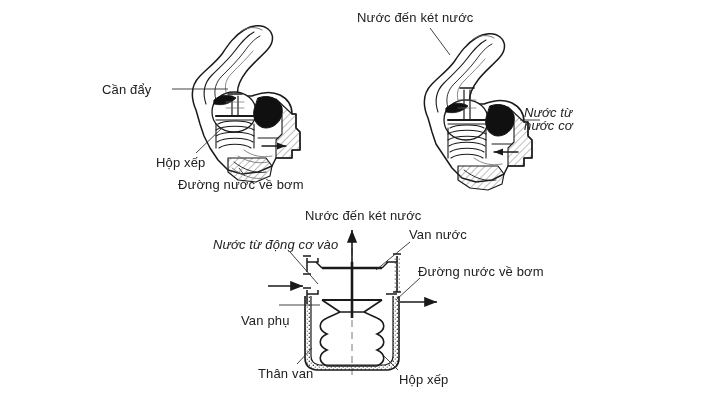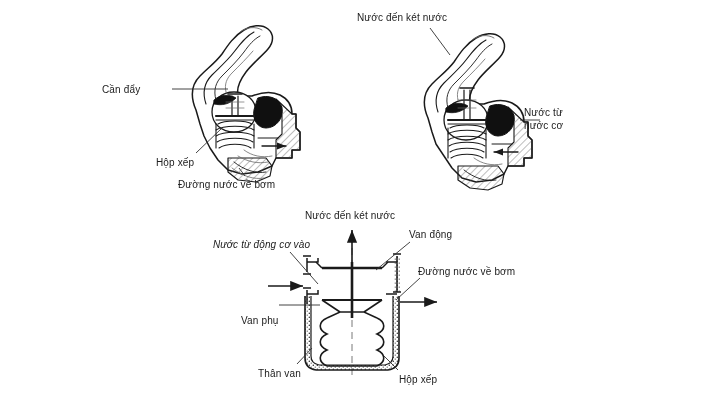--- a/index.html
+++ b/index.html
@@ -21,29 +21,30 @@
     position: absolute;
     left: 0;
     top: 0;
     width: 710px;
     height: 400px;
   }
 
   .label {
     position: absolute;
     font-family: "Liberation Sans", "DejaVu Sans", sans-serif;
-    font-size: 10px;
+    font-size: 13px;
     line-height: 13px;
     color: #202020;
     white-space: nowrap;
     letter-spacing: 0.15px;
   }
   .label.two-line {
     white-space: normal;
     width: 62px;
+    font-style: italic;
   }
 
   
   #lbl-can-day      { left: 102px; top: 83px; }
   #lbl-hop-xep-1    { left: 156px; top: 156px; }
   #lbl-duong-nuoc-1 { left: 178px; top: 178px; }
 
   
   #lbl-nuoc-ket-1   { left: 357px; top: 11px; }
   #lbl-nuoc-tu-dc   { left: 524px; top: 106px; }
@@ -289,21 +290,21 @@
 <div class="label" id="lbl-hop-xep-1">Hộp xếp</div>
 
 <div class="label" id="lbl-duong-nuoc-1">Đường nước về bơm</div>
 
 <div class="label" id="lbl-nuoc-ket-1">Nước đến két nước</div>
 
 <div class="label two-line" id="lbl-nuoc-tu-dc"><span>Nước từ</span><br><span>nước cơ</span></div>
 
 <div class="label" id="lbl-nuoc-ket-2">Nước đến két nước</div>
 
-<div class="label" id="lbl-van-chinh">Van động</div>
+<div class="label" id="lbl-van-chinh">Van nước</div>
 
 <div class="label" id="lbl-nuoc-vao">Nước từ động cơ vào</div>
 
 <div class="label" id="lbl-duong-nuoc-2">Đường nước về bơm</div>
 
 <div class="label" id="lbl-van-phu">Van phụ</div>
 
 <div class="label" id="lbl-than-van">Thân van</div>
 
 <div class="label" id="lbl-hop-xep-2">Hộp xếp</div>

